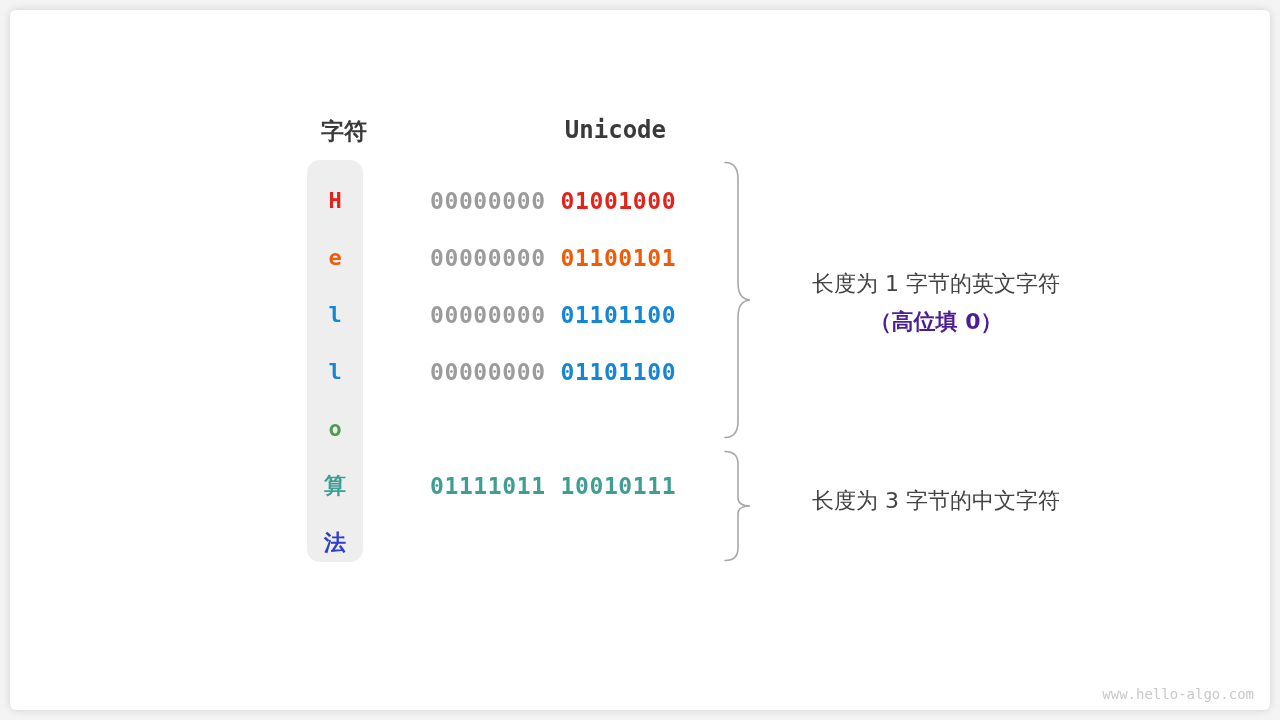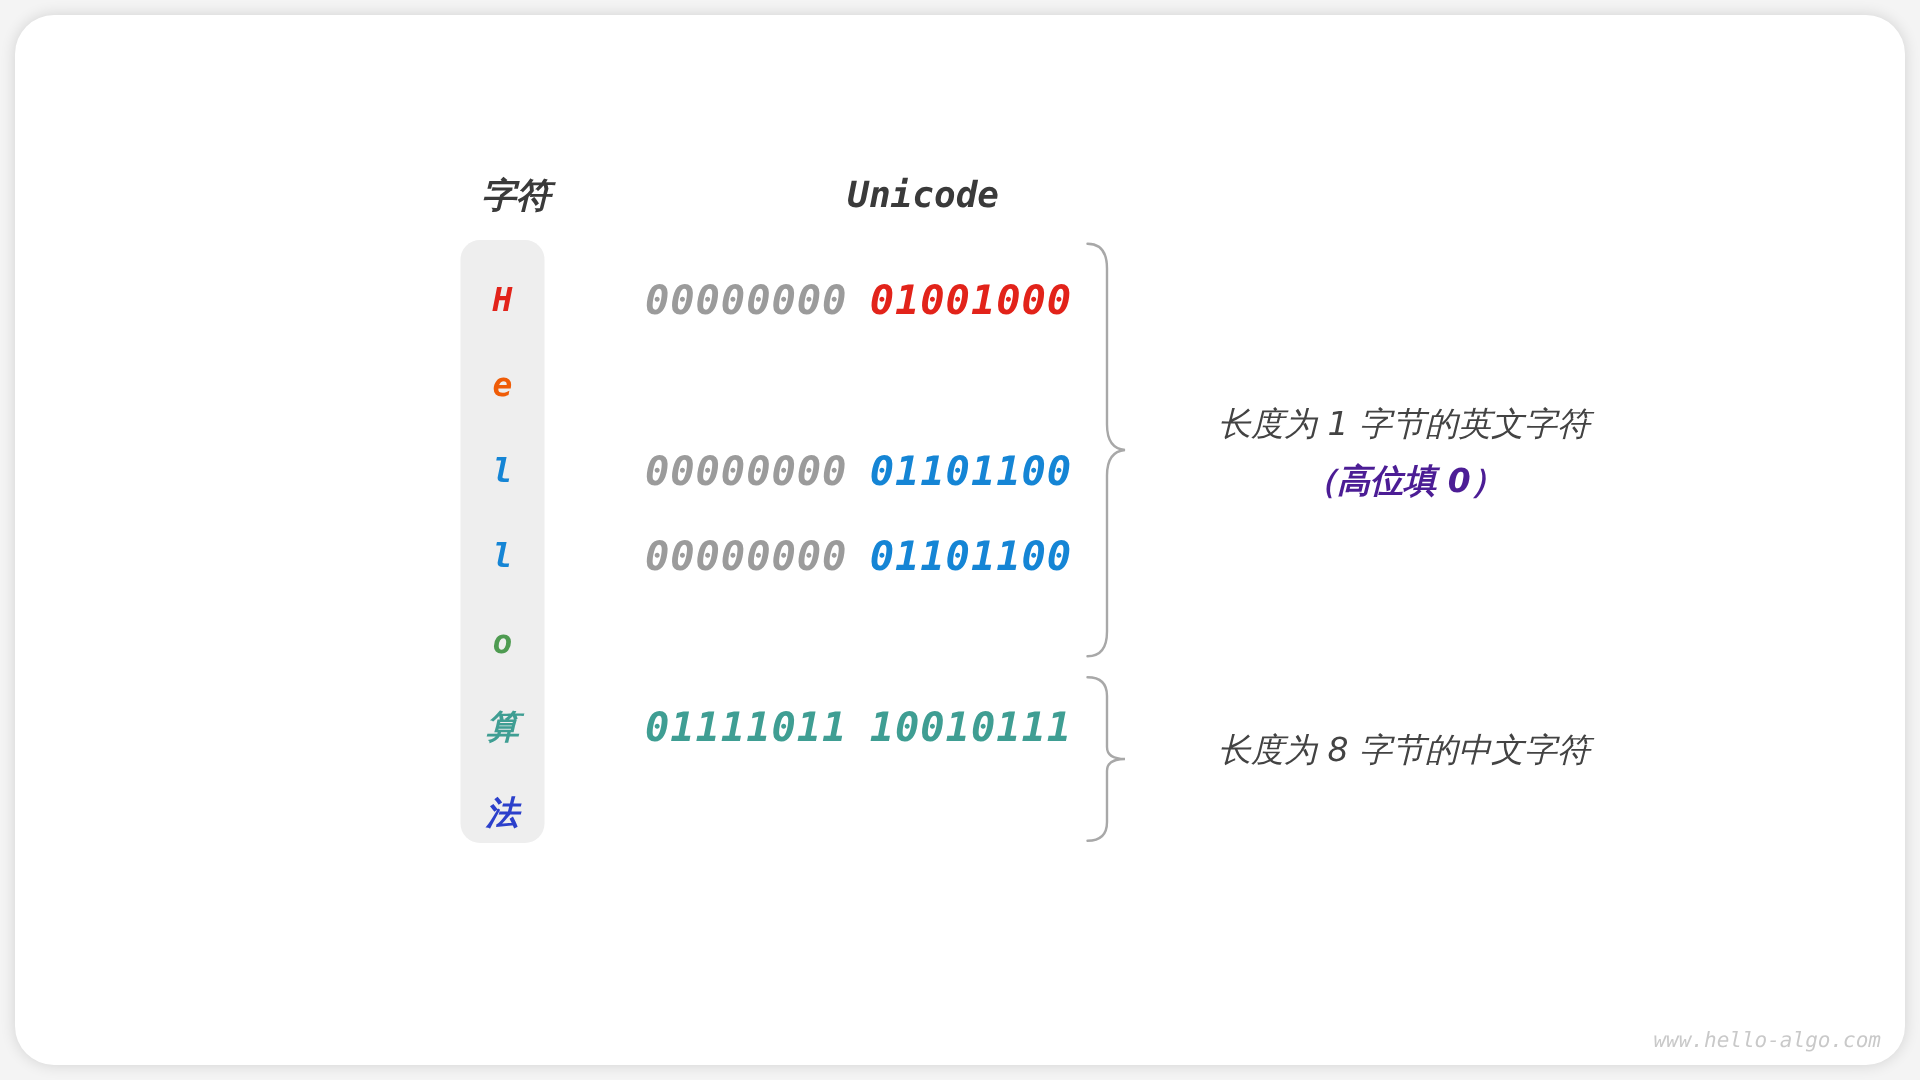--- a/index.html
+++ b/index.html
@@ -11,23 +11,22 @@
     width: 1280px;
     height: 720px;
     overflow: hidden;
   }
 
   .card {
     position: absolute;
     left: 10px; top: 10px;
     width: 1260px; height: 700px;
     background: #ffffff;
-    border-radius: 26px;
+    border-radius: 6px;
     box-shadow: 0 0 10px rgba(0,0,0,0.14);
-    font-style: italic;
   }
 
   .hdr {
     position: absolute;
     height: 28px; line-height: 28px;
     font-weight: bold;
     color: #3a3a3a;
     text-align: center;
   }
   .hdr-char {
@@ -57,21 +56,21 @@
     text-align: center;
     font-weight: bold;
     font-size: 22px;
     font-family: "DejaVu Sans Mono", "Liberation Mono", monospace;
   }
   .row .cell-binary {
     position: absolute;
     left: 420px; width: 560px;
     height: 28px; line-height: 28px;
     font-weight: bold;
-    font-size: 27px;
+    font-size: 23px;
     letter-spacing: 0.6px;
     font-family: "DejaVu Sans Mono", "Liberation Mono", monospace;
     white-space: pre;
   }
   .row .byte-high { margin-right: 15px; }
 
   .brace { position: absolute; }
   .brace path {
     fill: none;
     stroke: #a8a8a8;
@@ -115,20 +114,21 @@
 
     <div class="char-pill"></div>
 
     <div id="rows">
         <div class="row" style="top: 177px;">
           <div class="cell-char" style="color: rgb(226, 35, 26);">H</div>
           <div class="cell-binary"><span class="byte-high" style="color: rgb(155, 155, 155);">00000000</span><span class="byte-low" style="color: rgb(226, 35, 26);">01001000</span></div>
         </div>
         <div class="row" style="top: 234px;">
           <div class="cell-char" style="color: rgb(239, 92, 7);">e</div>
+          <div class="cell-binary"><span class="byte-high" style="color: rgb(155, 155, 155);">00000000</span><span class="byte-low" style="color: rgb(239, 92, 7);">01100101</span></div>
         </div>
         <div class="row" style="top: 291px;">
           <div class="cell-char" style="color: rgb(21, 133, 213);">l</div>
           <div class="cell-binary"><span class="byte-high" style="color: rgb(155, 155, 155);">00000000</span><span class="byte-low" style="color: rgb(21, 133, 213);">01101100</span></div>
         </div>
         <div class="row" style="top: 348px;">
           <div class="cell-char" style="color: rgb(21, 133, 213);">l</div>
           <div class="cell-binary"><span class="byte-high" style="color: rgb(155, 155, 155);">00000000</span><span class="byte-low" style="color: rgb(21, 133, 213);">01101100</span></div>
         </div>
         <div class="row" style="top: 405px;">
@@ -148,17 +148,17 @@
     </svg>
 
     <svg class="brace" style="left:712px; top:440px;" width="34" height="112" viewBox="0 0 34 112">
       <path d="M 3 1.5 Q 16 1.5 16 14 L 16 48 Q 16 56 28 56 Q 16 56 16 64 L 16 98 Q 16 110.5 3 110.5"></path>
     </svg>
 
     <div class="note" style="top:259px;">长度为 1 字节的英文字符</div>
 
     <div class="note note-sub" style="top:297px;">（高位填 0）</div>
 
-    <div class="note" style="top:476px;">长度为 8 字节的中文字符</div>
+    <div class="note" style="top:476px;">长度为 3 字节的中文字符</div>
 
     <div class="watermark">www.hello-algo.com</div>
   </div>
 </div>
 
 </body></html>

